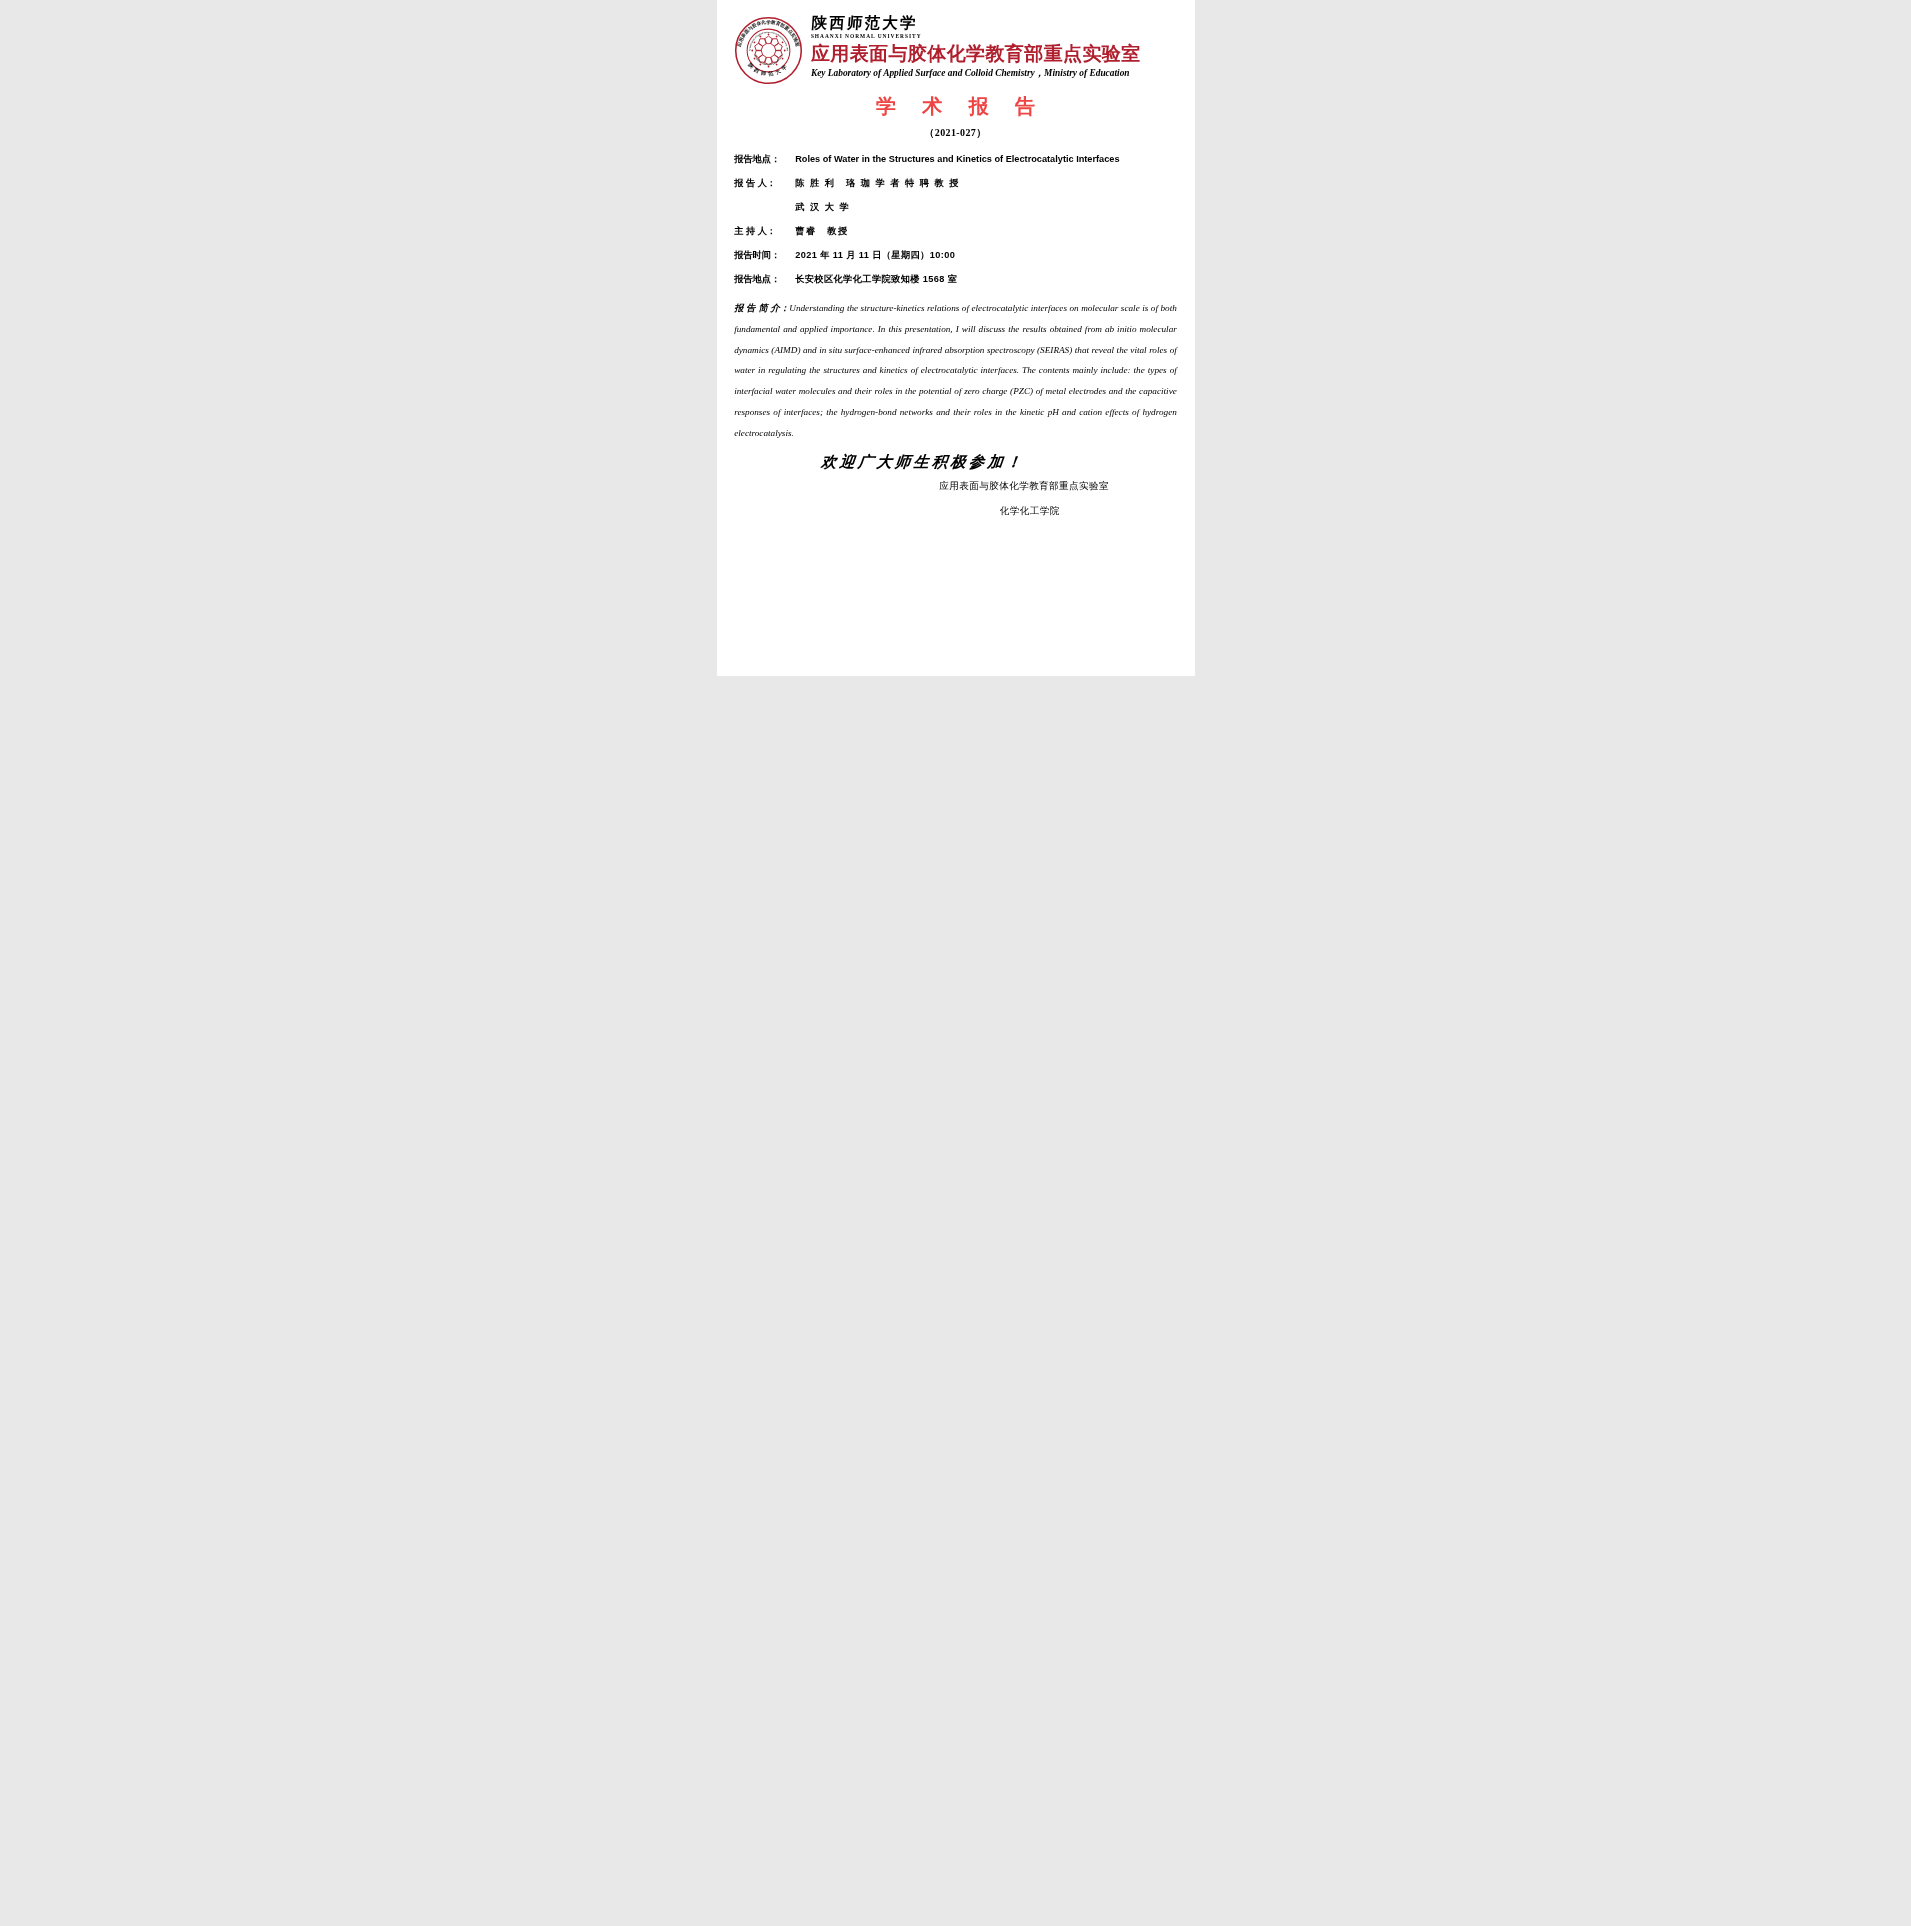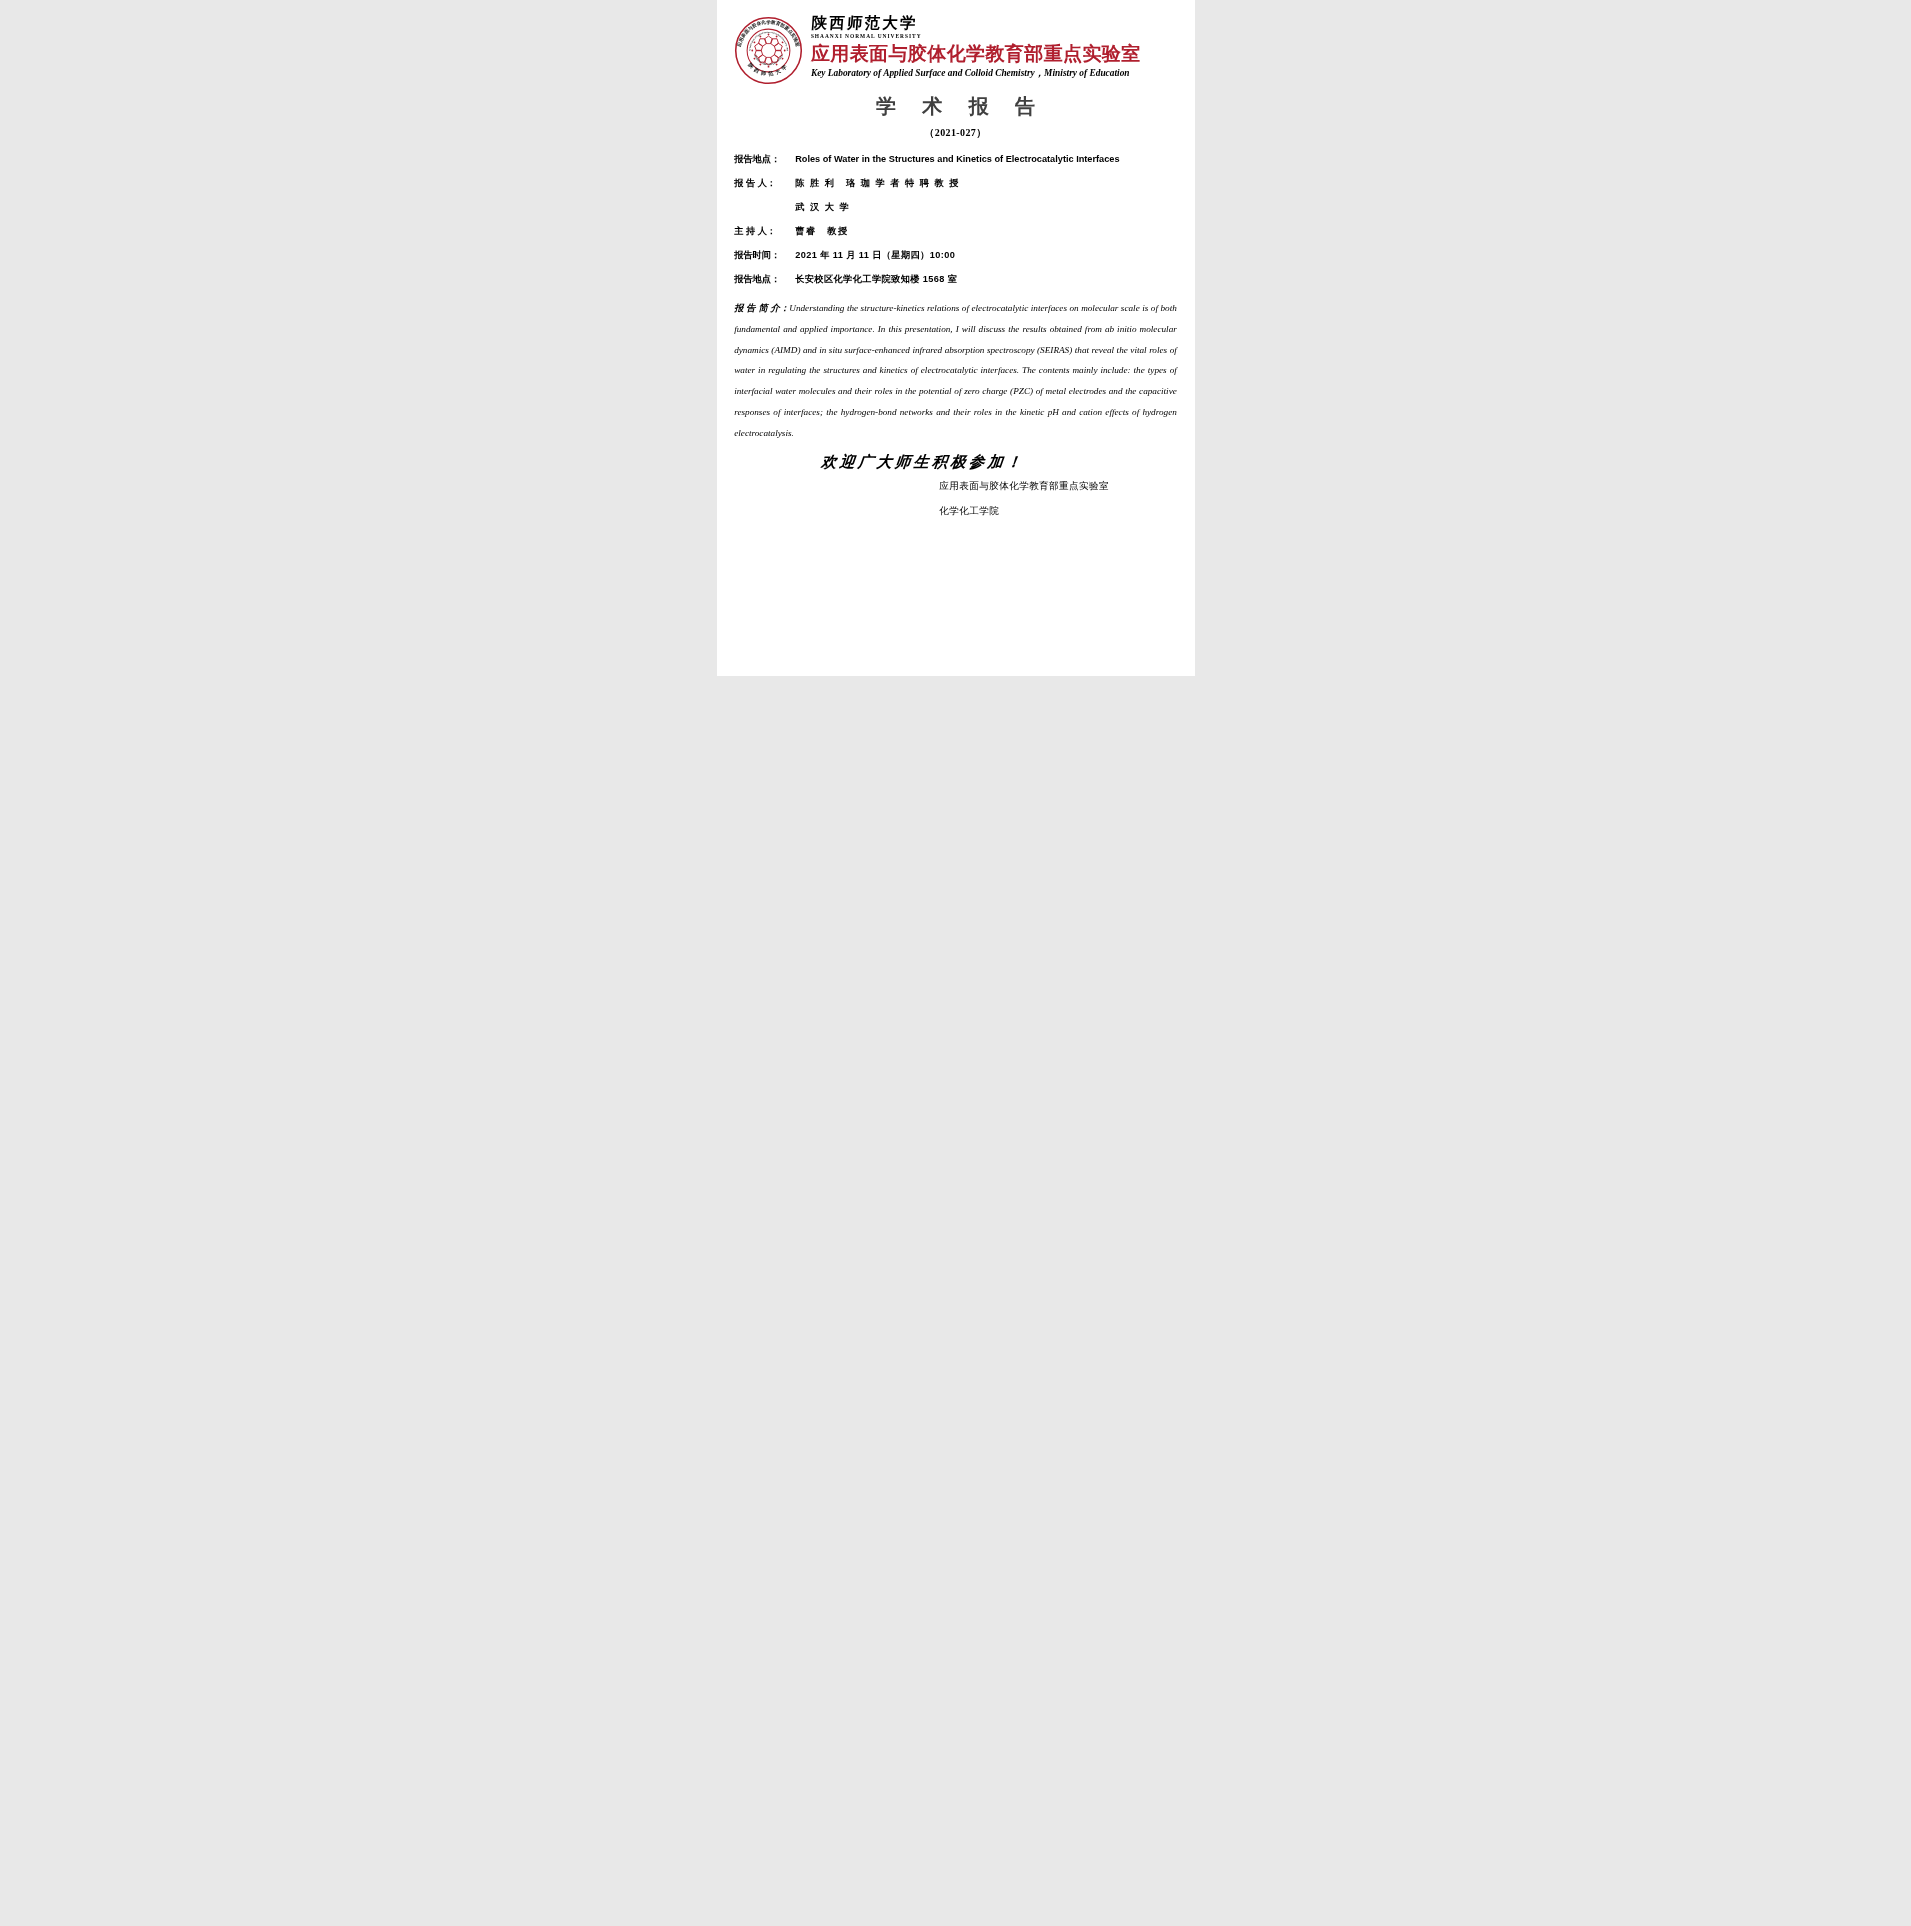--- a/index.html
+++ b/index.html
@@ -48,21 +48,21 @@
     font-style:italic; font-weight:bold;
     font-size:9.4px;
     white-space:nowrap;
     letter-spacing:0px;
   }
 
   
   .notice-title {
     margin-top:10px;
     text-align:center;
-    color:#404040;
+    color:#ef4444;
     font-size:20px; font-weight:900;
     letter-spacing:5.4px; word-spacing:10px;
     text-indent:5.4px;
     line-height:1.15;
   }
   .notice-number {
     margin-top:7.7px;
     text-align:center;
     font-family:"Liberation Serif", serif;
     font-weight:bold; font-size:10px;
@@ -93,21 +93,21 @@
     margin-top:8.5px;
     margin-left:86px;
     font-family:"DejaVu Serif", serif;
     font-size:15.4px; font-weight:bold; font-style:italic;
     letter-spacing:3.1px;
     transform:skewX(-6deg);
     transform-origin:left bottom;
   }
   .footer-org { margin-left:205px; margin-top:7px; width:181px; font-size:9.6px; letter-spacing:0.4px; }
   .org-line1 { white-space:nowrap; }
-  .org-line2 { text-align:left; margin-top:11.6px; }
+  .org-line2 { text-align:center; margin-top:11.6px; }
 </style>
 </head>
 <body>
 
 <div class="page">
 
   <div class="header">
 
     <div class="logo-wrap">
       <svg viewBox="0 0 200 200">

